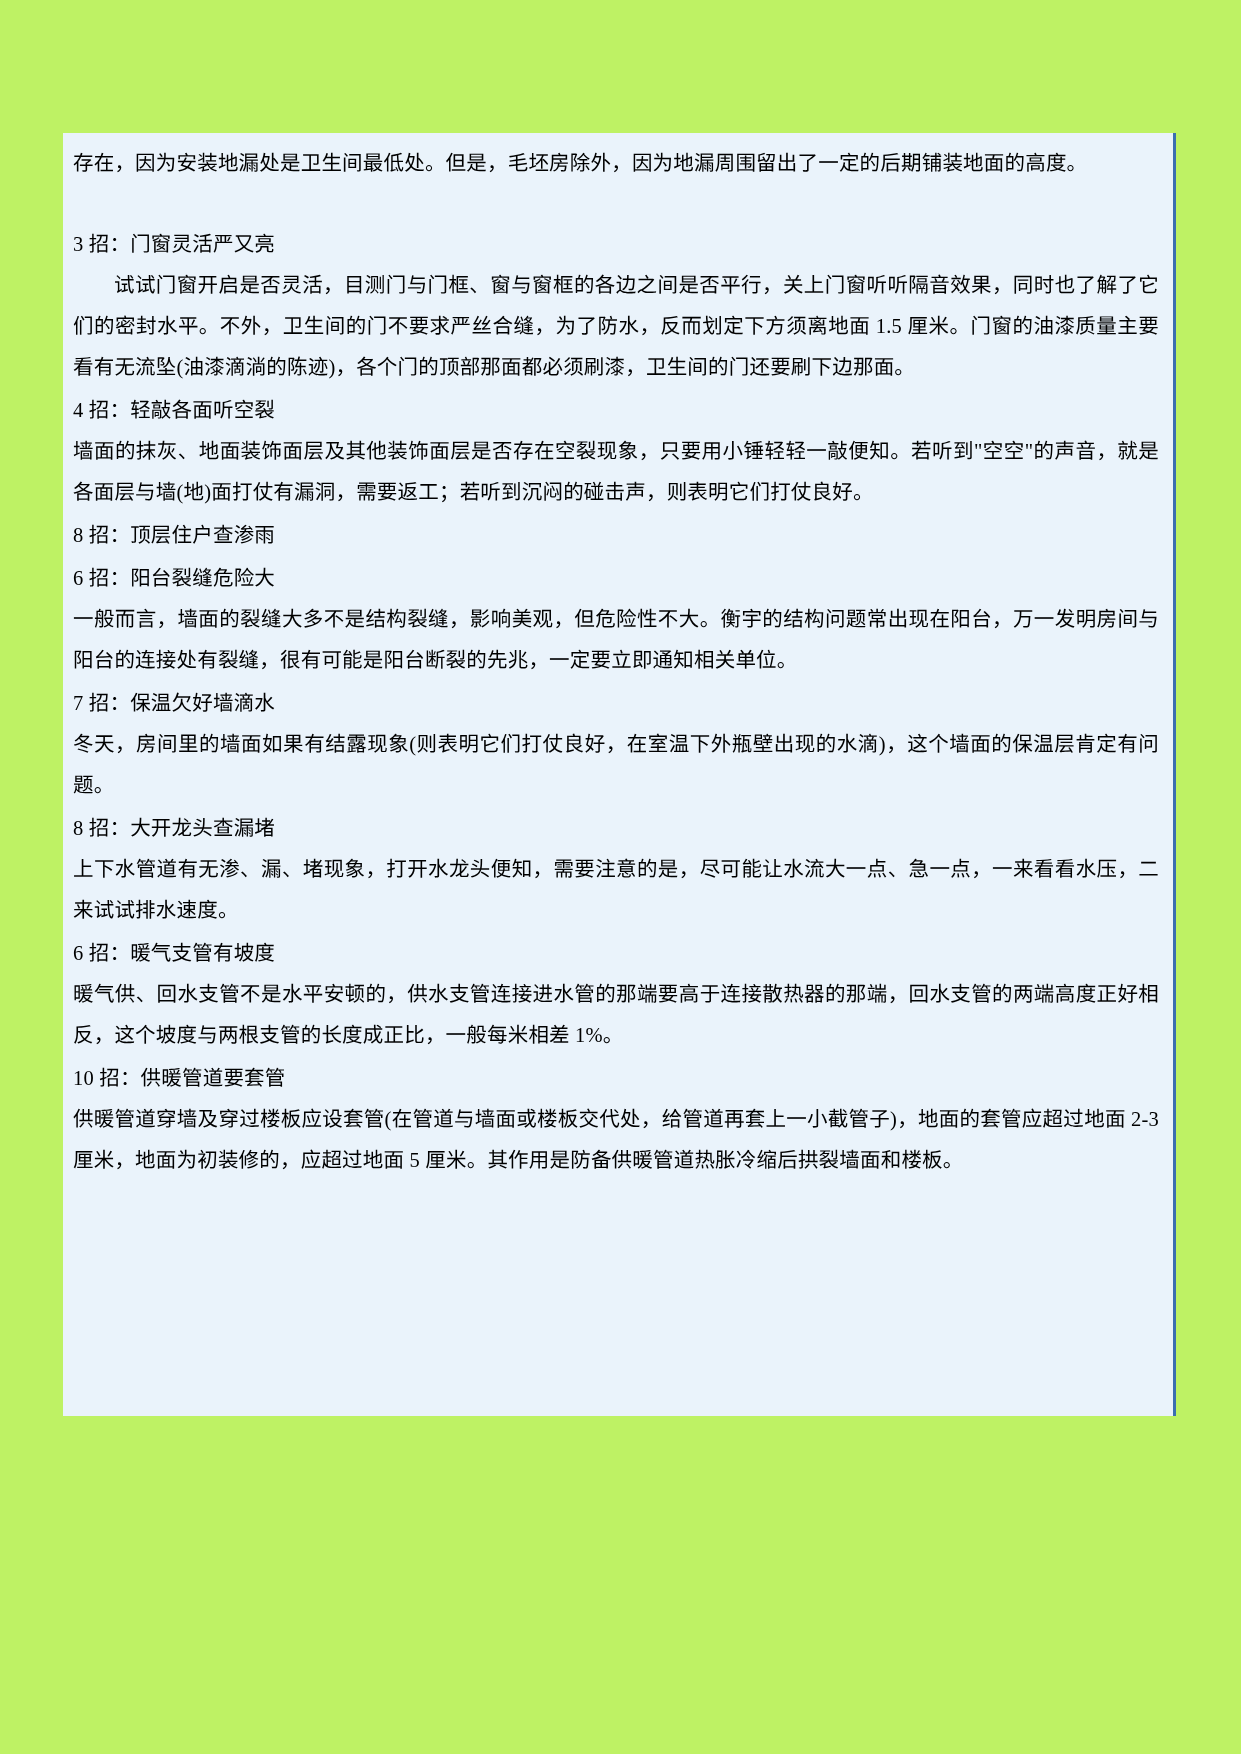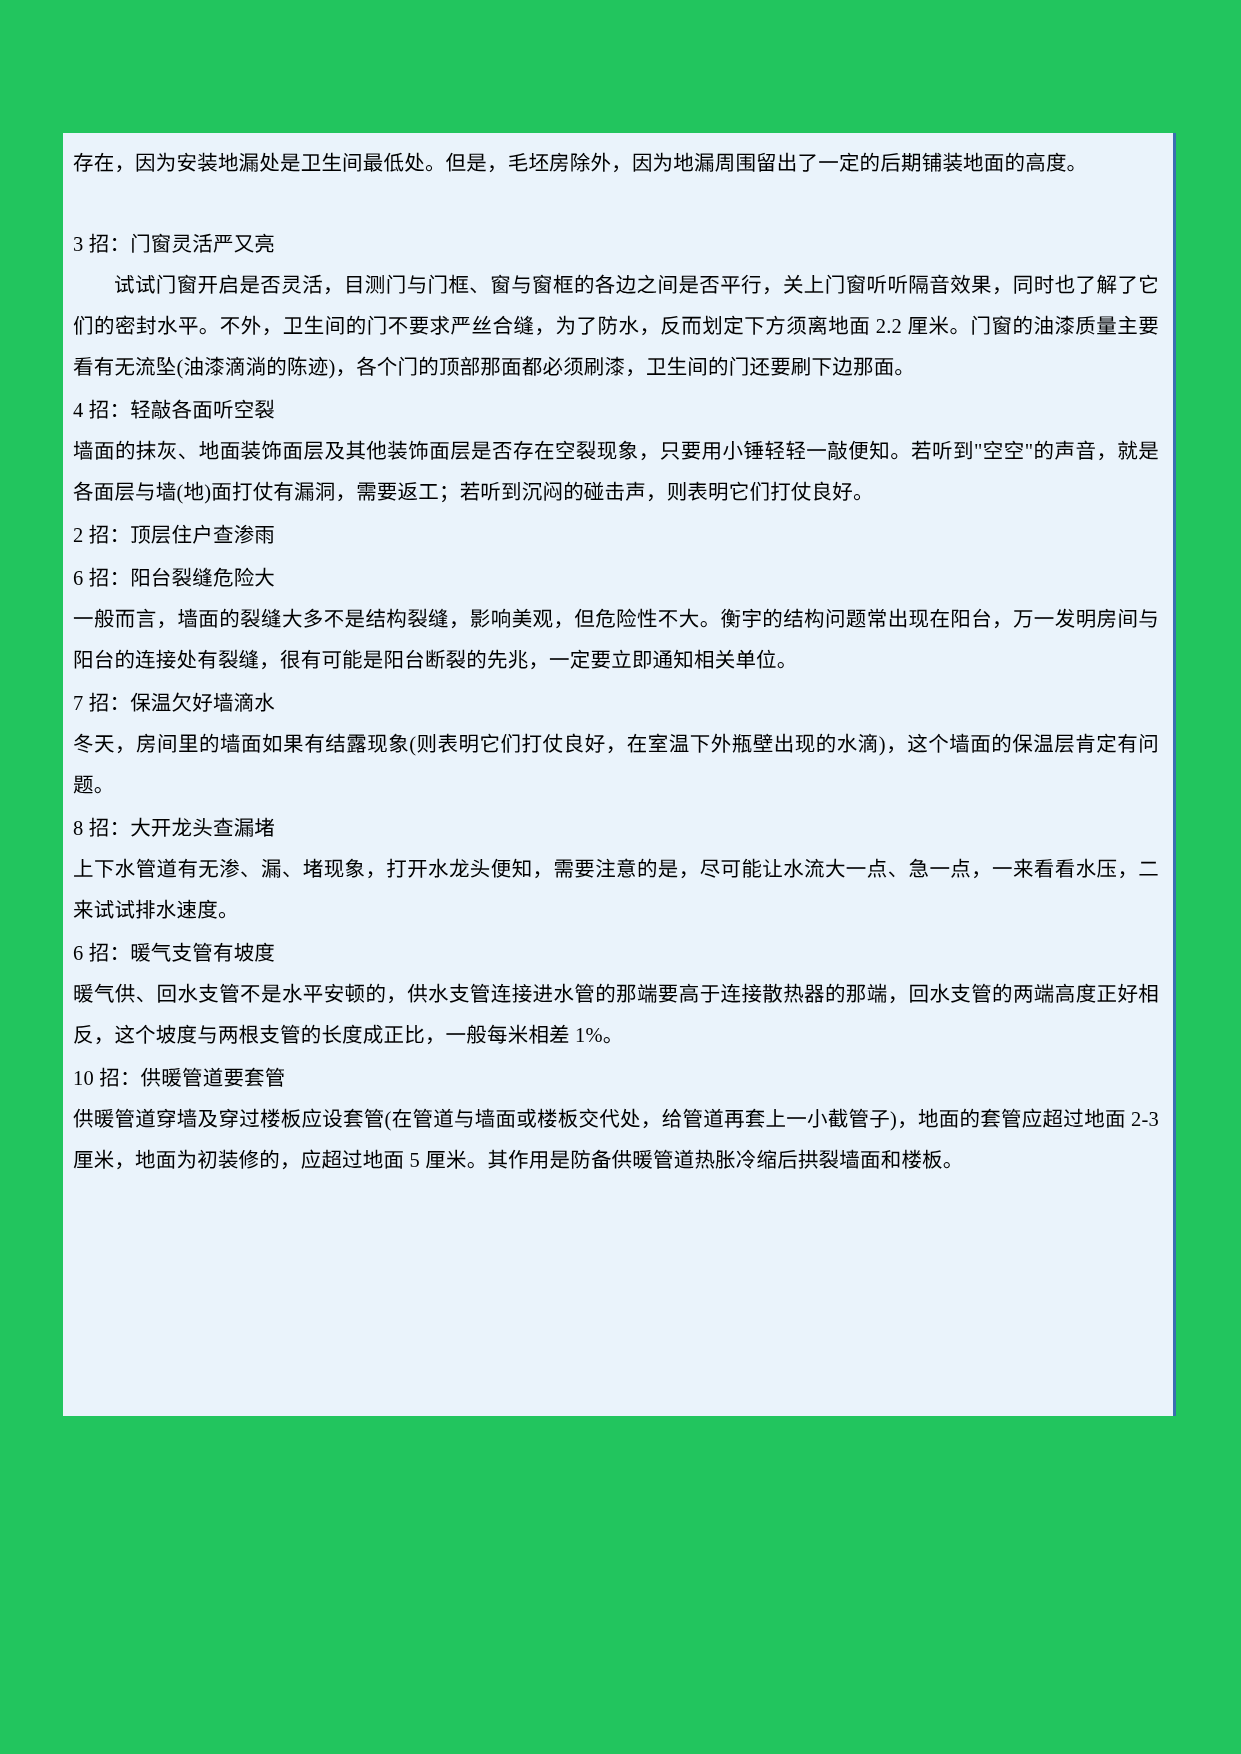--- a/index.html
+++ b/index.html
@@ -14,21 +14,21 @@
     color: #000000;
     position: relative;
     overflow: hidden;
   }
   .page {
     position: absolute;
     left: 0;
     top: 0;
     width: 1241px;
     height: 1754px;
-    background: #22c55e;
+    background: #bef264;
   }
   .doc-block {
     position: absolute;
     left: 63px;
     top: 133px;
     width: 1113px;
     min-height: 1283px;
     background: #eaf3fb;
     border-right: 3px solid #3b6fb0;
     box-sizing: border-box;
@@ -59,26 +59,26 @@
 <body>
 
 <div class="page">
   <div class="doc-block">
 
     <p class="para">存在，因为安装地漏处是卫生间最低处。但是，毛坯房除外，因为地漏周围留出了一定的后期铺装地面的高度。</p>
 
     <div class="spacer"></div>
 
     <p class="heading">3 招：门窗灵活严又亮</p>
-    <p class="indent-1">试试门窗开启是否灵活，目测门与门框、窗与窗框的各边之间是否平行，关上门窗听听隔音效果，同时也了解了它们的密封水平。不外，卫生间的门不要求严丝合缝，为了防水，反而划定下方须离地面 2.2 厘米。门窗的油漆质量主要看有无流坠(油漆滴淌的陈迹)，各个门的顶部那面都必须刷漆，卫生间的门还要刷下边那面。</p>
+    <p class="indent-1">试试门窗开启是否灵活，目测门与门框、窗与窗框的各边之间是否平行，关上门窗听听隔音效果，同时也了解了它们的密封水平。不外，卫生间的门不要求严丝合缝，为了防水，反而划定下方须离地面 1.5 厘米。门窗的油漆质量主要看有无流坠(油漆滴淌的陈迹)，各个门的顶部那面都必须刷漆，卫生间的门还要刷下边那面。</p>
 
     <p class="heading">4 招：轻敲各面听空裂</p>
     <p class="para">墙面的抹灰、地面装饰面层及其他装饰面层是否存在空裂现象，只要用小锤轻轻一敲便知。若听到"空空"的声音，就是各面层与墙(地)面打仗有漏洞，需要返工；若听到沉闷的碰击声，则表明它们打仗良好。</p>
 
-    <p class="heading">2 招：顶层住户查渗雨</p>
+    <p class="heading">8 招：顶层住户查渗雨</p>
 
     <p class="heading">6 招：阳台裂缝危险大</p>
     <p class="para">一般而言，墙面的裂缝大多不是结构裂缝，影响美观，但危险性不大。衡宇的结构问题常出现在阳台，万一发明房间与阳台的连接处有裂缝，很有可能是阳台断裂的先兆，一定要立即通知相关单位。</p>
 
     <p class="heading">7 招：保温欠好墙滴水</p>
     <p class="para">冬天，房间里的墙面如果有结露现象(则表明它们打仗良好，在室温下外瓶壁出现的水滴)，这个墙面的保温层肯定有问题。</p>
 
     <p class="heading">8 招：大开龙头查漏堵</p>
     <p class="para">上下水管道有无渗、漏、堵现象，打开水龙头便知，需要注意的是，尽可能让水流大一点、急一点，一来看看水压，二来试试排水速度。</p>
 

